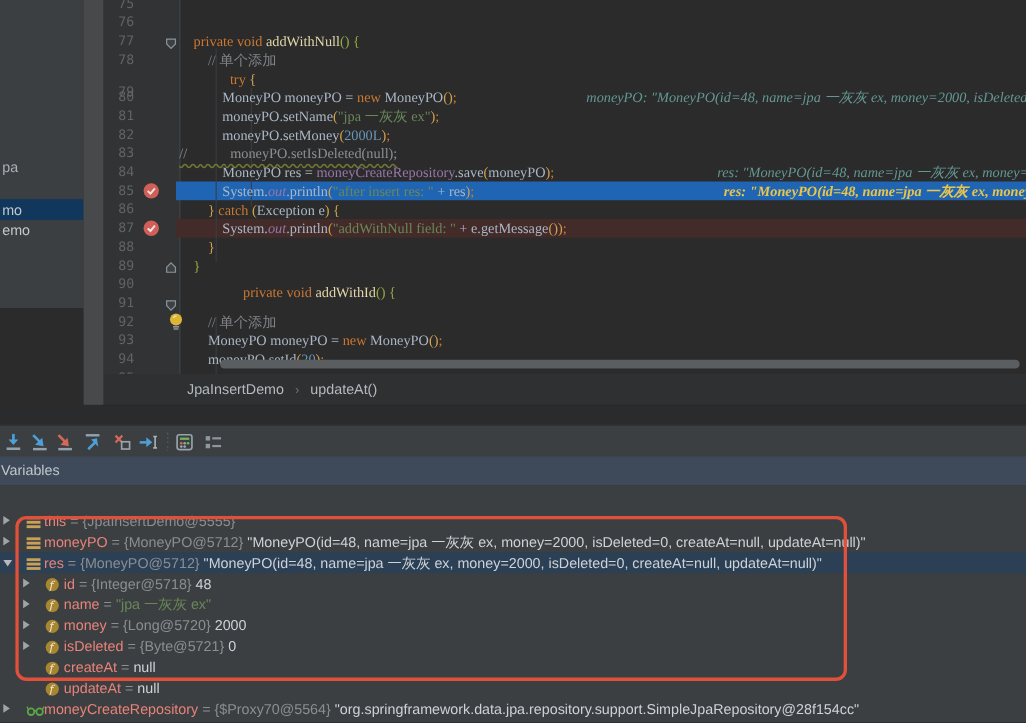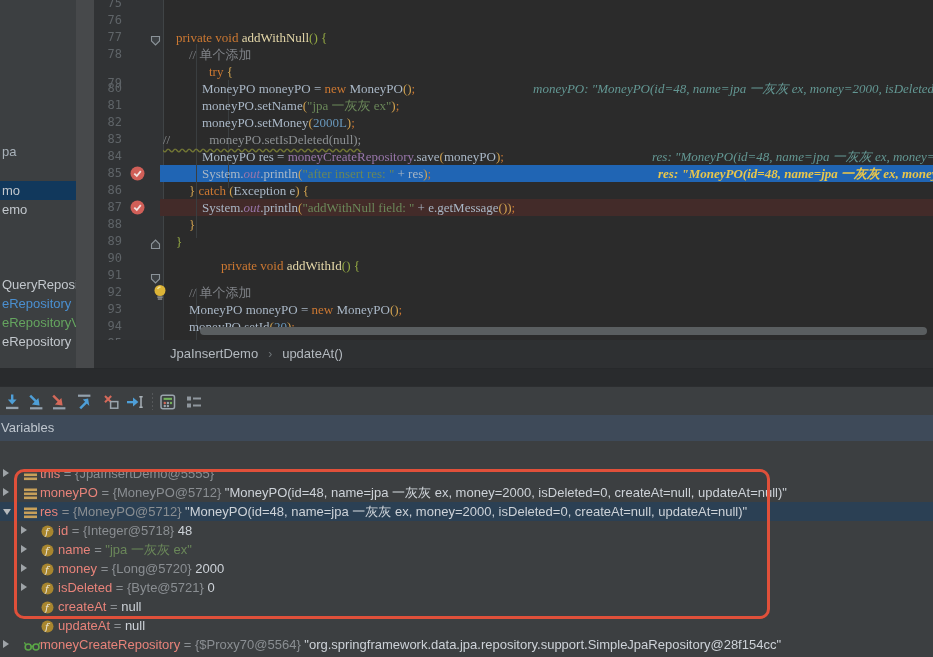--- a/index.html
+++ b/index.html
@@ -1,20 +1,20 @@
 <!DOCTYPE html>
 <html><head>
 <meta charset="utf-8">
 <style>
   html,body{margin:0;padding:0;background:#222;}
   .ide{position:relative;width:933px;height:657px;overflow:hidden;background:#2b2b2b;
        font-family:"Liberation Sans","DejaVu Sans",sans-serif;}
   
   .editor{position:absolute;left:0;top:0;width:933px;height:340px;overflow:hidden;background:#2b2b2b;}
-  .sidebar{position:absolute;left:0;top:0;width:76px;height:368px;background:#3c3f41;overflow:hidden;z-index:3;text-decoration:underline;}
+  .sidebar{position:absolute;left:0;top:0;width:76px;height:280px;background:#3c3f41;overflow:hidden;z-index:3;text-decoration:underline;}
   .sidebar-scrollbar{position:absolute;left:76px;top:0;width:18px;height:368px;background:#47494b;z-index:3;}
   .sb-item{position:absolute;left:2px;height:17px;line-height:17px;font-size:13px;white-space:nowrap;}
   .sb-sel-bar{position:absolute;left:0;width:76px;height:19px;background:#11385c;}
   .sb-default{color:#a9b2ba}.sb-blue{color:#4a8fd0}.sb-green{color:#65a55f}.sb-white{color:#c2c7cc}
   .gutter{position:absolute;left:94px;top:0;width:69px;height:340px;background:#313335;border-right:1px solid #404446;}
   .lnum{position:absolute;left:0;width:28px;text-align:right;height:17px;line-height:17px;
         font-family:"DejaVu Sans Mono",monospace;font-size:12px;color:#5f6468;}
   .line-highlight{position:absolute;left:160px;right:0;height:17px;z-index:1;}
   .code-line{position:absolute;left:163px;right:0;height:17px;line-height:17px;white-space:pre;
              font-family:Liberation Serif, serif;font-size:13px;z-index:2;}

